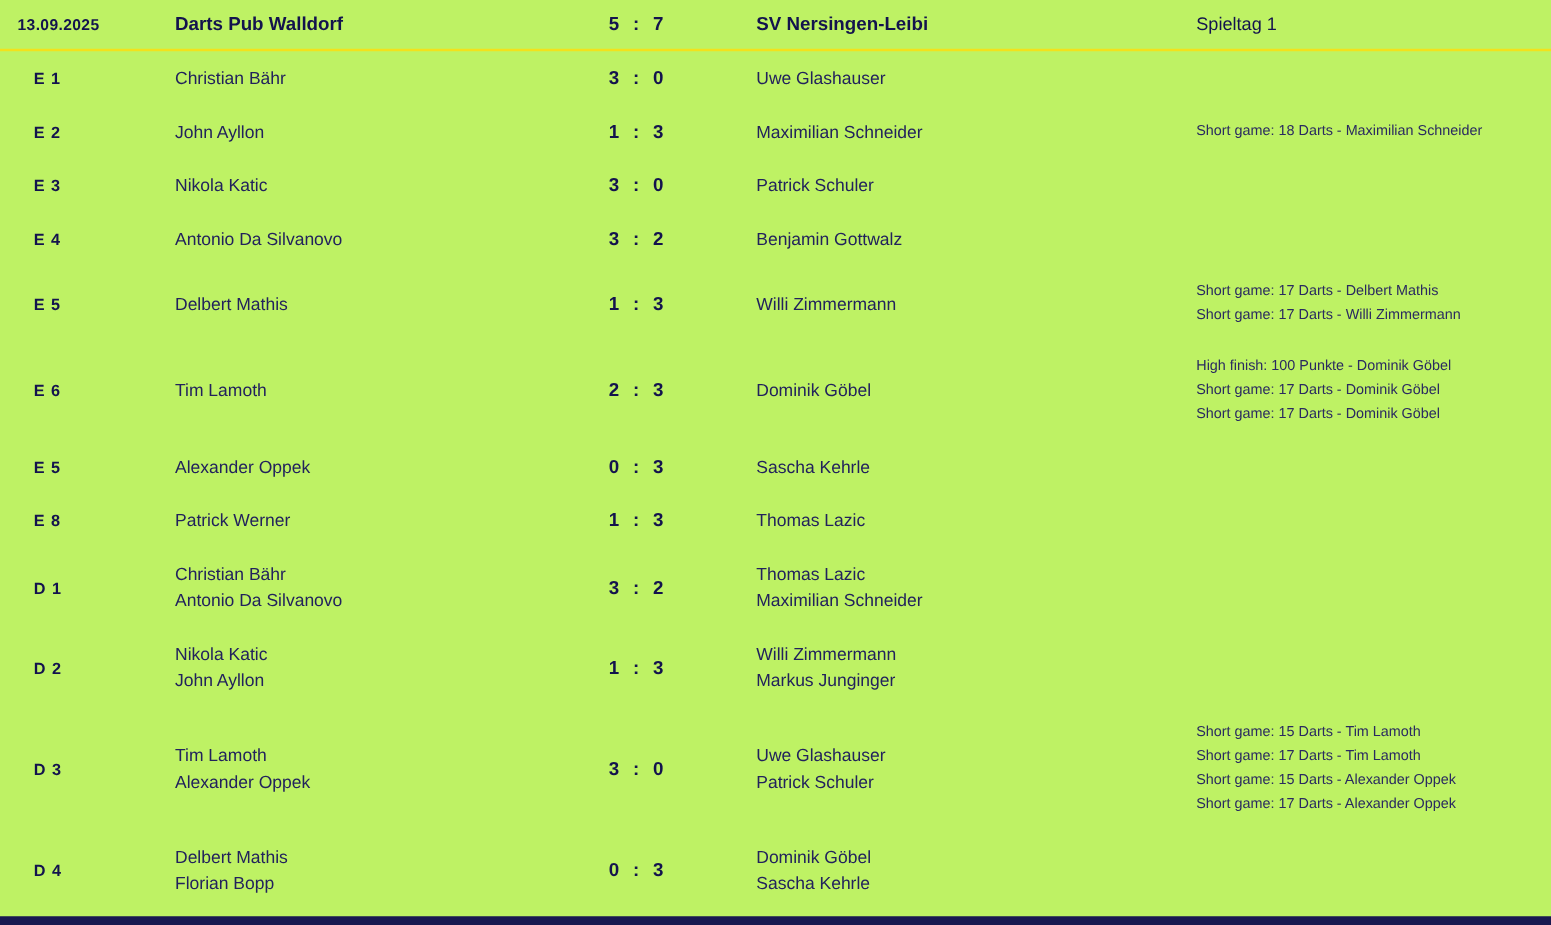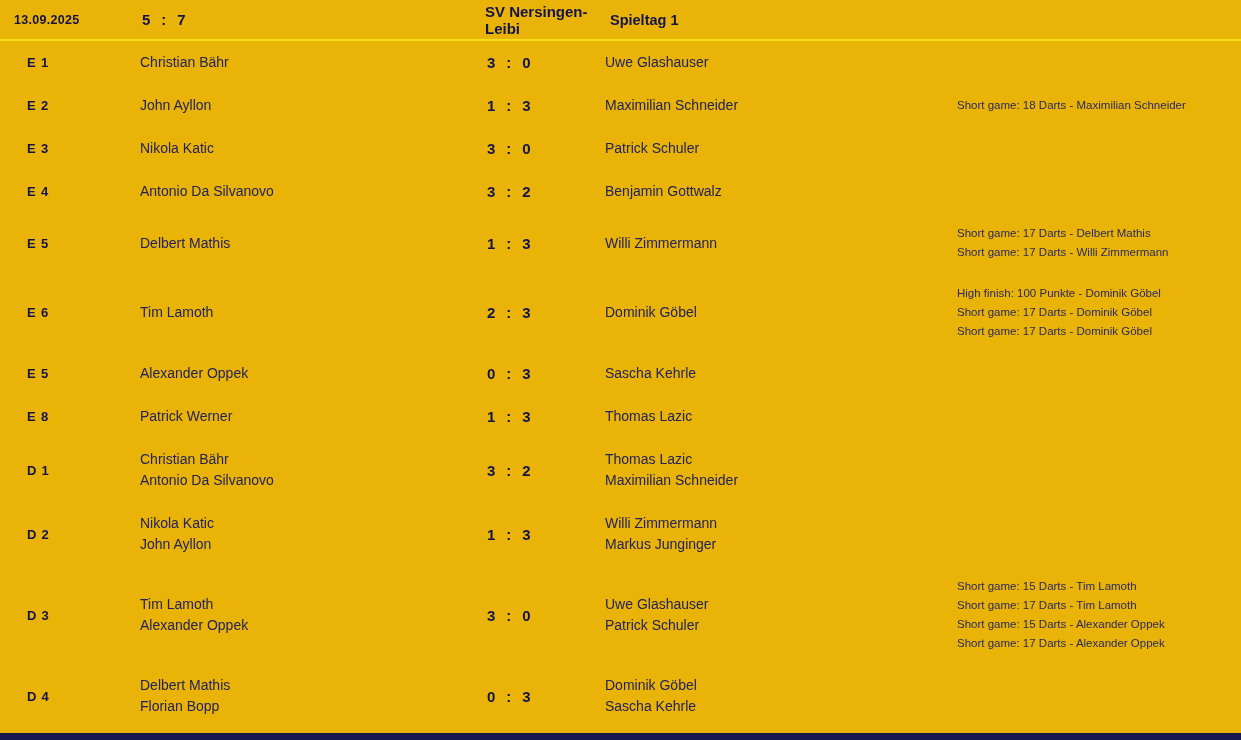--- a/index.html
+++ b/index.html
@@ -9,21 +9,21 @@
     height: 740px;
     overflow: hidden;
     background: #fffdf1;
     font-family: "Liberation Sans", sans-serif;
     color: #1c1c56;
   }
   .sheet {
     position: relative;
     width: 1241px;
     height: 740px;
-    background: #eab308;
+    background: #bef264;
   }
   .grid-row {
     display: grid;
     grid-template-columns: 126px 345px 120px 347px 1fr;
     padding-left: 14px;
     padding-right: 10px;
     box-sizing: border-box;
     align-items: center;
   }
   
@@ -37,21 +37,21 @@
     letter-spacing: 0.3px;
     color: #13134d;
   }
   .team-name {
     font-size: 15px;
     font-weight: 700;
     color: #13134d;
   }
   .matchday {
     font-size: 14.5px;
-    font-weight: 700;
+    font-weight: 400;
     color: #13134d;
     padding-left: 5px;
   }
   
   .score {
     display: flex;
     align-items: center;
     gap: 11px;
     font-size: 15px;
     font-weight: 700;
@@ -96,20 +96,21 @@
     background: #181850;
   }
 </style>
 </head>
 <body>
 
 <div class="sheet">
 
   <div class="grid-row header">
     <div class="date">13.09.2025</div>
+    <div class="team-name">Darts Pub Walldorf</div>
     <div class="score">
       <span>5</span>
       <span class="colon">:</span>
       <span>7</span>
     </div>
     <div class="team-name">SV Nersingen-Leibi</div>
     <div class="matchday">Spieltag 1</div>
   </div>
 
   <div id="rows">

